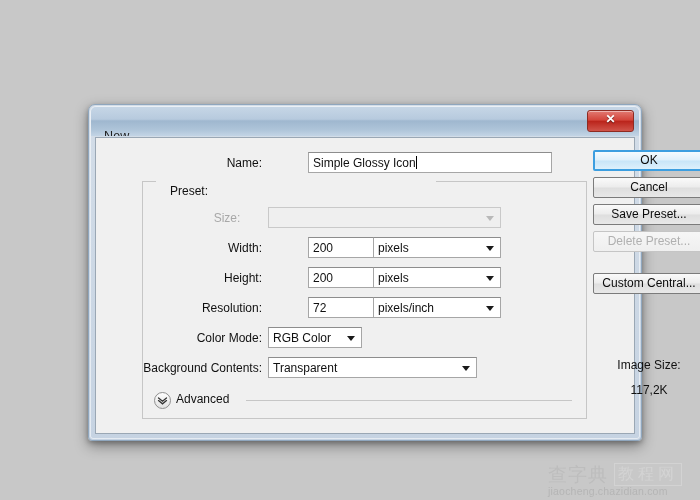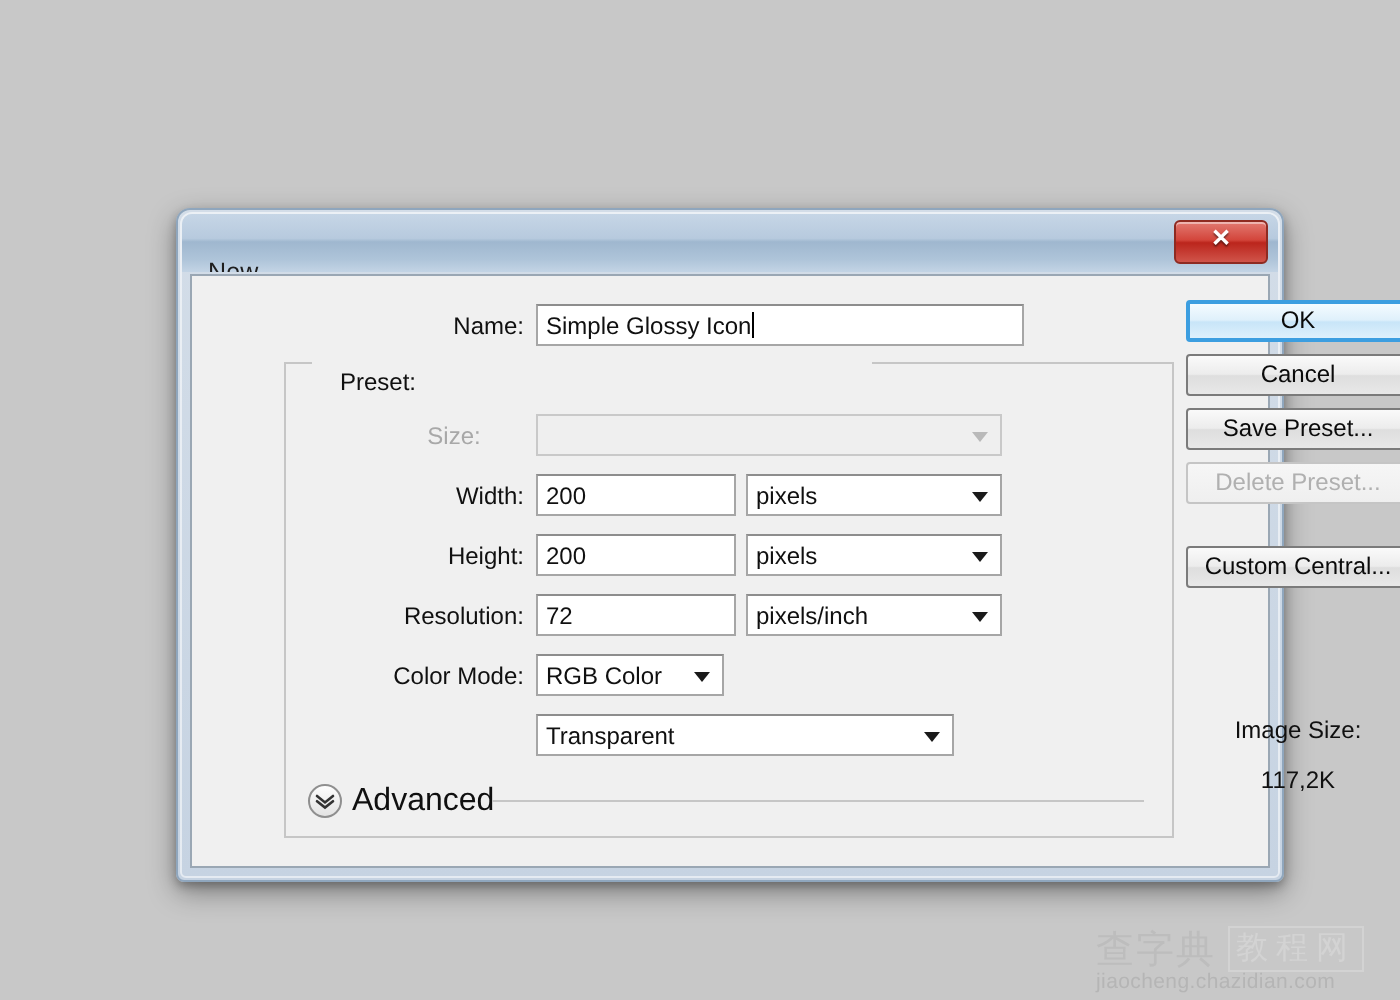--- a/index.html
+++ b/index.html
@@ -109,20 +109,21 @@
     height: 21px;
     background: #ffffff;
     border: 1px solid #a6a6a6;
     border-top-color: #8d8d8d;
     font-size: 12px;
     color: #101010;
     padding: 2px 0 0 4px;
     line-height: 17px;
     white-space: nowrap;
     overflow: hidden;
+    margin-left: 40px;
   }
   .caret {
     display: inline-block;
     width: 1px;
     height: 13px;
     background: #000;
     vertical-align: -2px;
     margin-left: 0px;
   }
 
@@ -203,21 +204,21 @@
     border-radius: 50%;
     border: 1px solid #8f8f8f;
     background: linear-gradient(to bottom, #fdfdfd, #e3e3e3);
     cursor: pointer;
   }
   #advanced-toggle-icon svg { position: absolute; left: 2px; top: 2.5px; }
   #advanced-label {
     position: absolute;
     left: 22px;
     top: 1px;
-    font-size: 16px;
+    font-size: 12px;
     color: #101010;
   }
   #advanced-rule {
     position: absolute;
     left: 92px;
     top: 9px;
     right: 2px;
     height: 1px;
     background: #c6c6c6;
   }
@@ -357,20 +358,21 @@
       <span>pixels/inch</span>
       <span class="arrow"></span>
     </div>
 
     <span class="row-label" style="left:66px; top:193px; width:100px;">Color Mode:</span>
     <div class="combo" style="left:172px; top:189px; width:94px;">
       <span>RGB Color</span>
       <span class="arrow"></span>
     </div>
 
+    <span class="row-label" style="left:20px; top:223px; width:146px;">Background Contents:</span>
     <div class="combo" style="left:172px; top:219px; width:209px;">
       <span>Transparent</span>
       <span class="arrow"></span>
     </div>
 
     <div id="advanced-row">
       <div id="advanced-toggle-icon">
         <svg width="11" height="10" viewBox="0 0 11 10">
           <path d="M1.5 2 L5.5 5.2 L9.5 2" stroke="#333" stroke-width="1.3" fill="none" stroke-linecap="round"></path>
           <path d="M1.5 4.6 L5.5 7.8 L9.5 4.6" stroke="#333" stroke-width="1.3" fill="none" stroke-linecap="round"></path>

